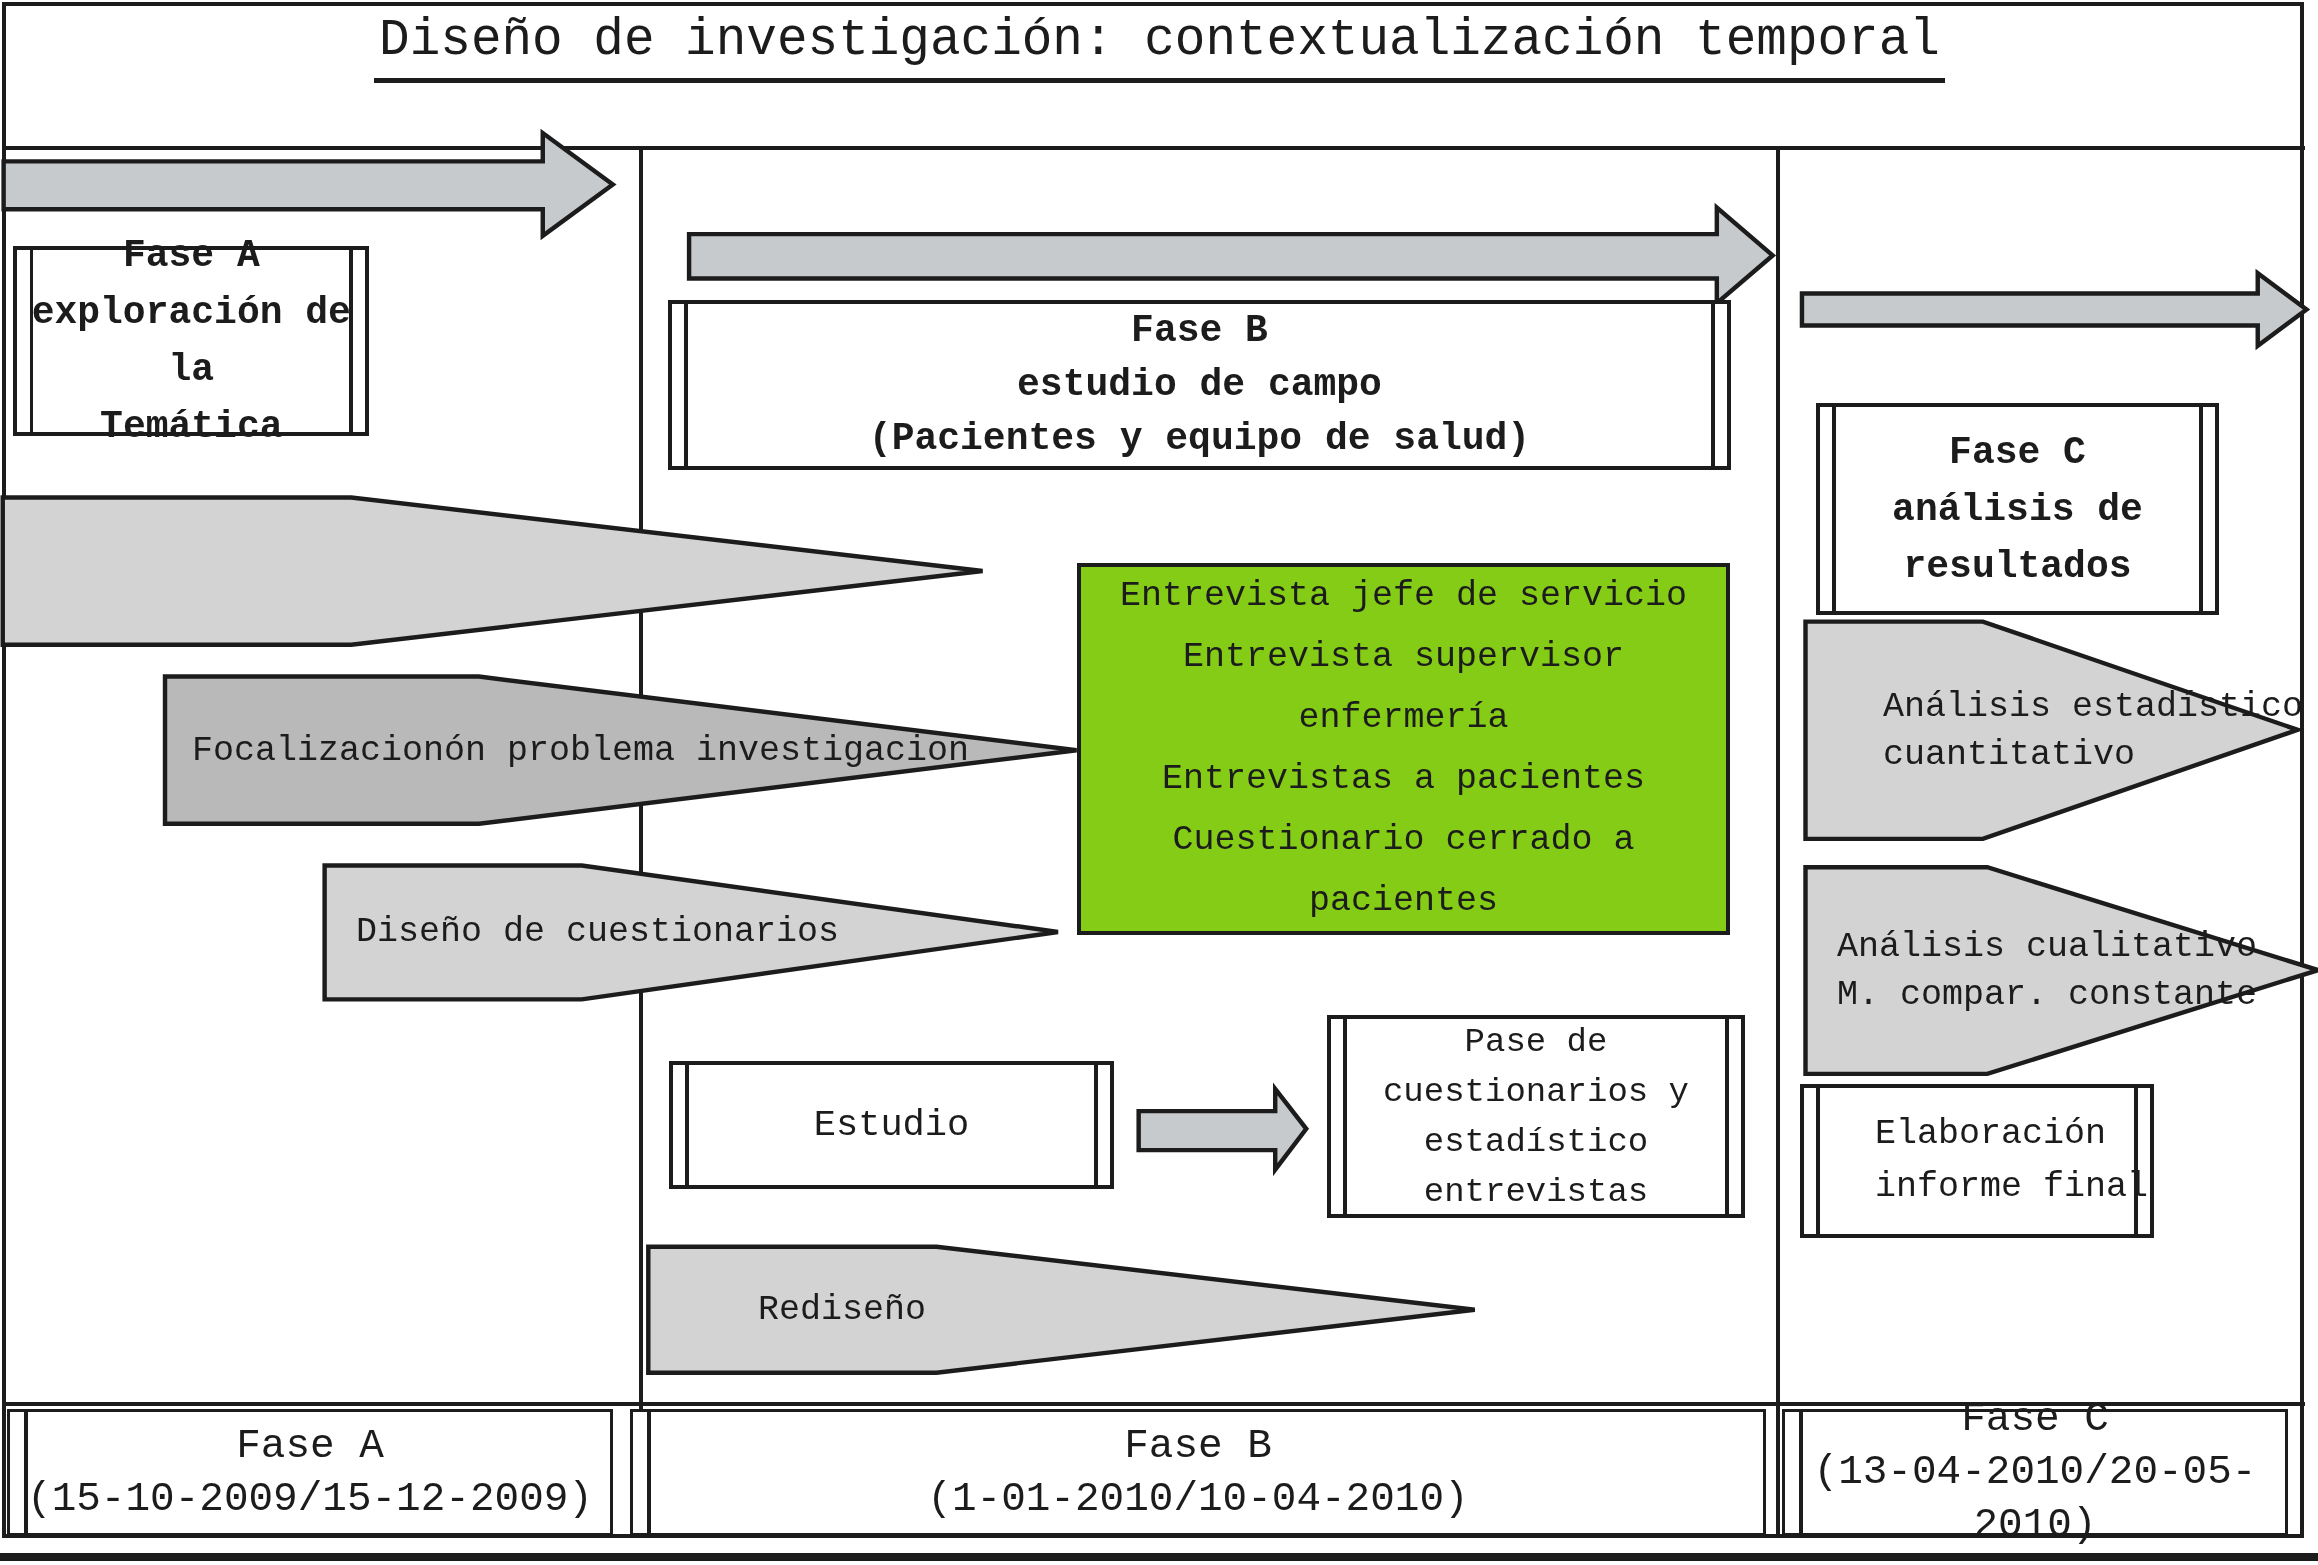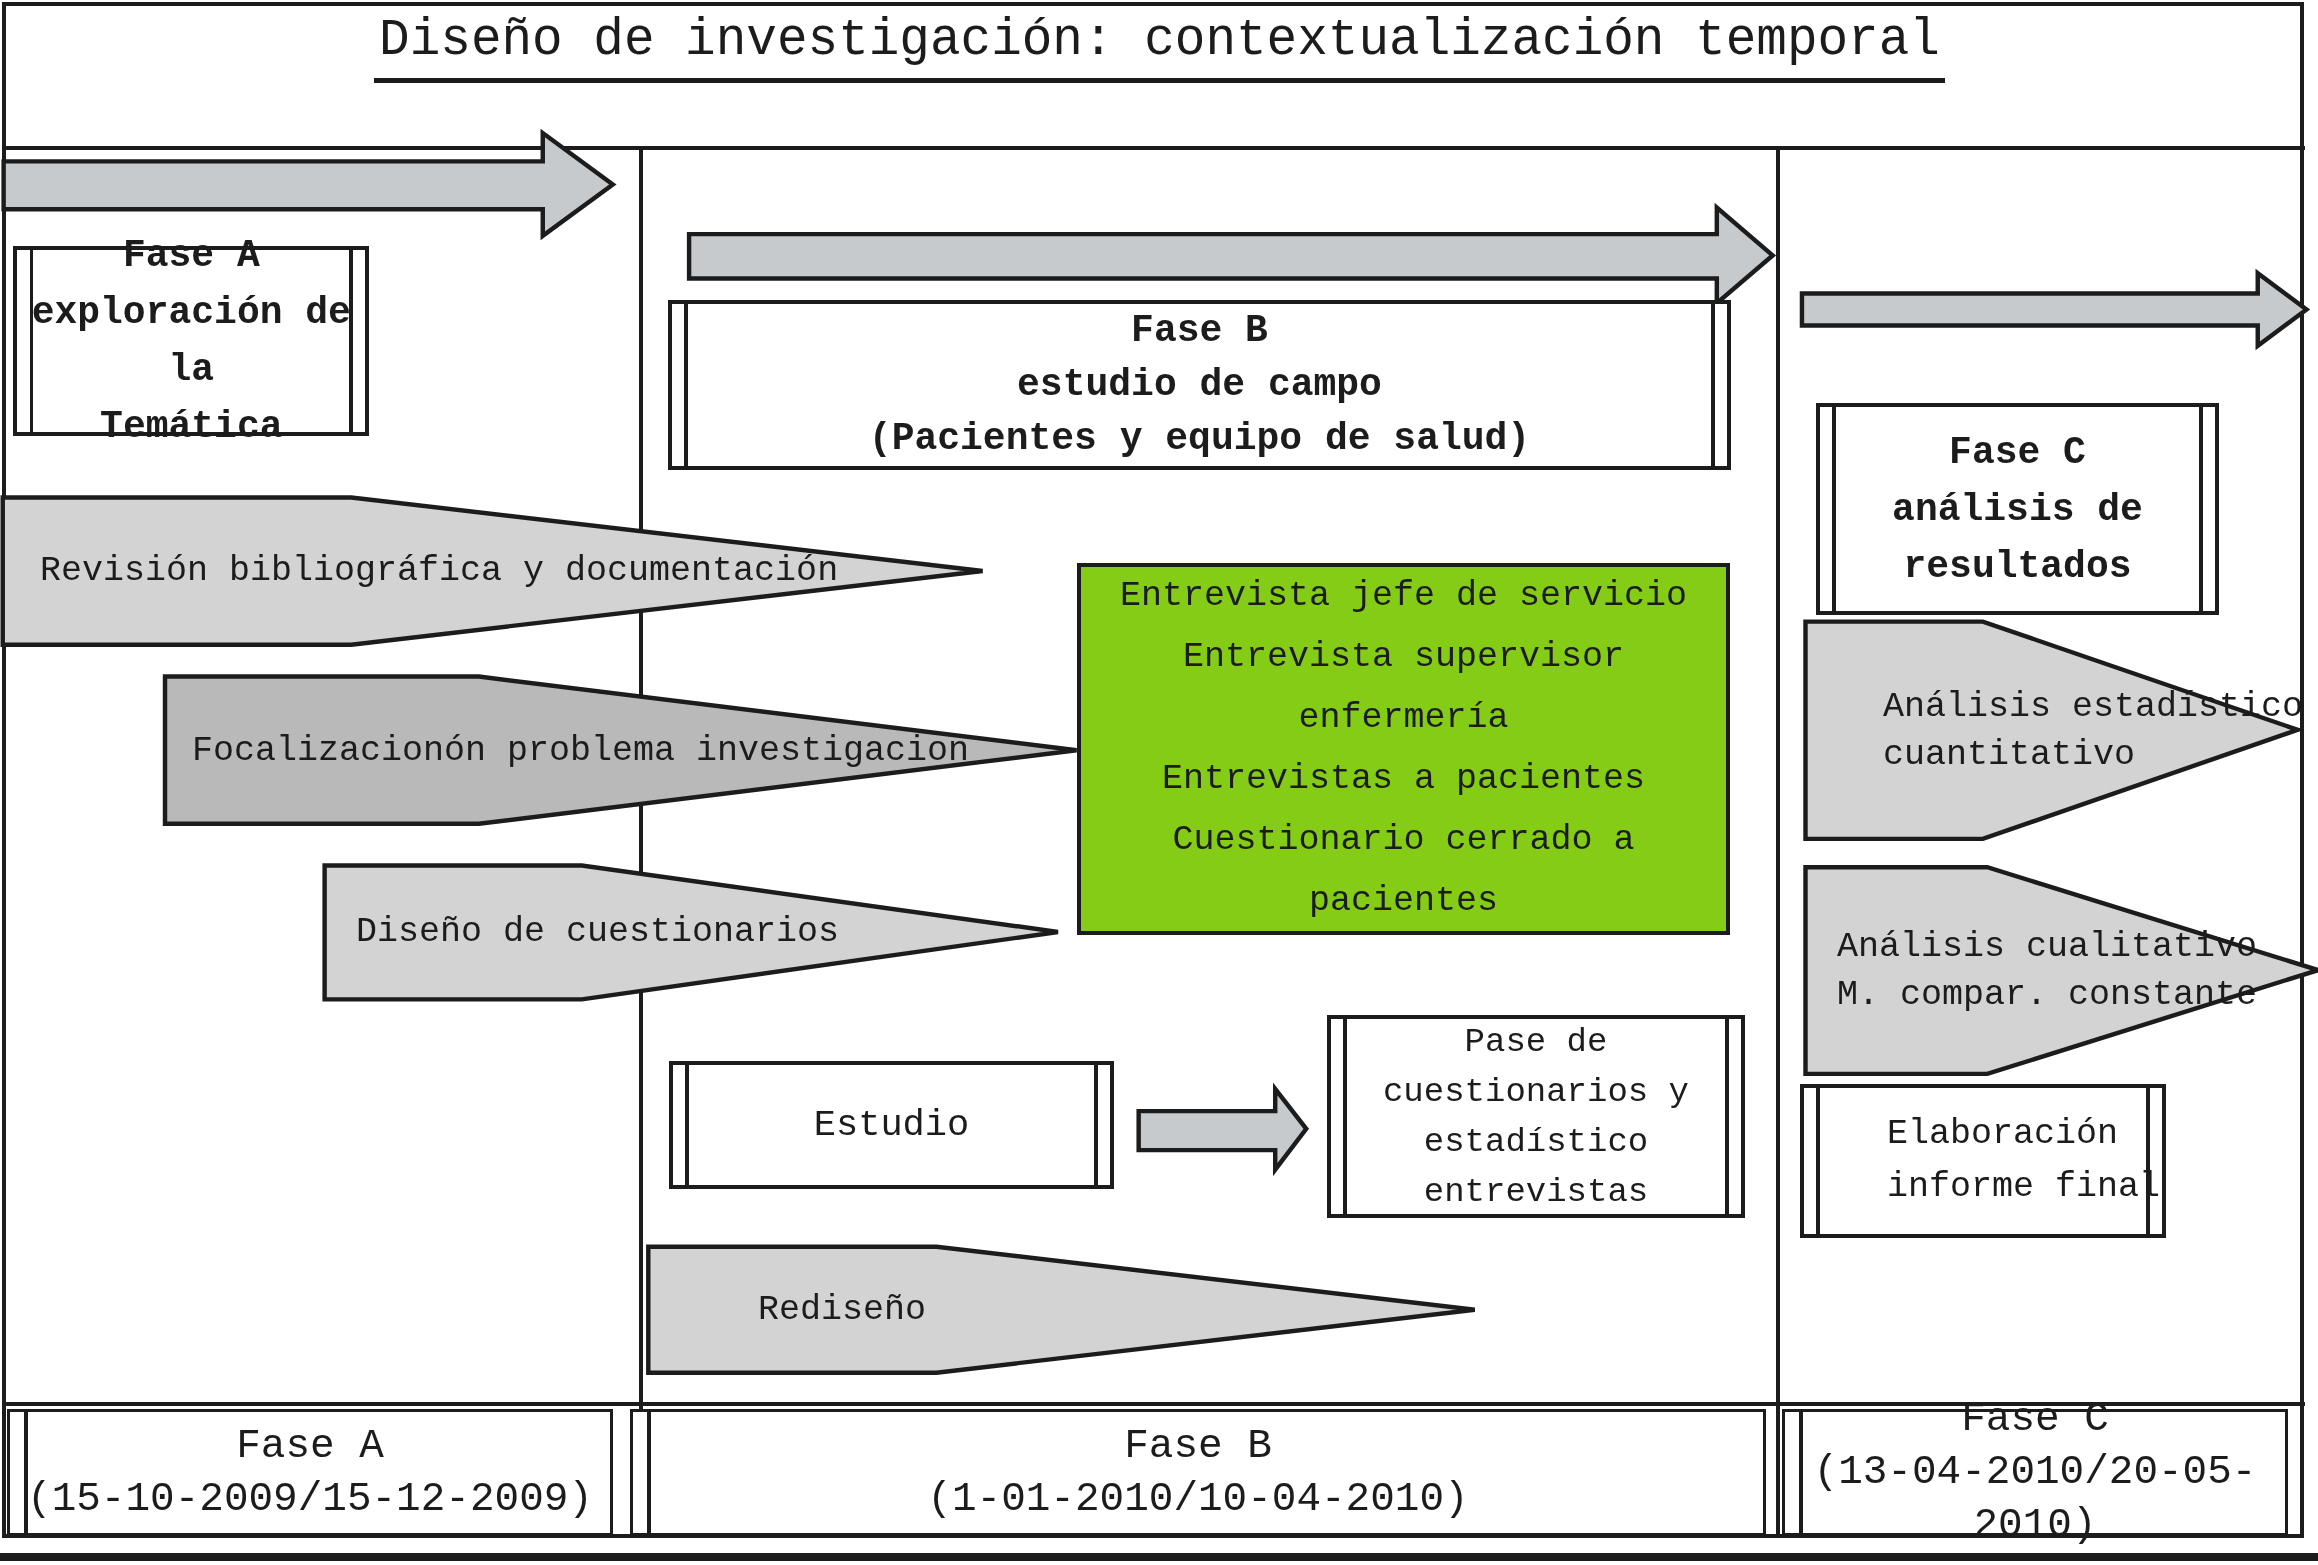--- a/index.html
+++ b/index.html
@@ -56,23 +56,20 @@
     <polygon fill="#d3d3d3" points="2036,701 2236,701 2591,823 2236,946 2036,946"></polygon>
     <polygon fill="#d3d3d3" points="2036,978 2241,978 2614,1094 2241,1211 2036,1211"></polygon>
     <polygon fill="#c7cacc" points="1284,1253 1438,1253 1438,1228 1473,1273 1438,1319 1438,1297 1284,1297"></polygon>
   </svg>
 
   <div class="pp bold" style="left:13.3px;top:246px;width:348px;height:182px;font-size:38px;line-height:57px;">
     <div>Fase A</div>
     <div>exploración de la</div>
     <div>Temática</div>
   </div>
-  <div class="arrow-label" style="left:40px;top:497px;height:147px;">
-    <div>Revisión bibliográfica y documentación</div>
-  </div>
   <div class="arrow-label" style="left:192px;top:677px;height:147px;">
     <div>Focalizacionón problema investigacion</div>
   </div>
   <div class="arrow-label" style="left:356px;top:865px;height:134px;">
     <div>Diseño de cuestionarios</div>
   </div>
 
   <div class="pp bold" style="left:668px;top:300px;width:1055px;height:162px;font-size:38px;line-height:54px;">
     <div>Fase B</div>
     <div>estudio de campo</div>
@@ -105,21 +102,21 @@
     <div>resultados</div>
   </div>
   <div class="arrow-label" style="left:1837px;top:622px;height:217px;margin-left:46px;">
     <div>Análisis estadístico</div>
     <div>cuantitativo</div>
   </div>
   <div class="arrow-label" style="left:1837px;top:867px;height:207px;">
     <div>Análisis cualitativo</div>
     <div>M. compar. constante</div>
   </div>
-  <div class="pp" style="left:1800px;top:1084px;width:346px;height:146px;font-size:35px;line-height:53px;align-items:flex-start;padding-left:12px;">
+  <div class="pp" style="left:1800px;top:1084px;width:346px;height:146px;font-size:35px;line-height:53px;align-items:flex-start;padding-left:0;">
     <div style="padding-left:71px;">Elaboración</div>
     <div style="padding-left:71px;">informe final</div>
   </div>
 
   <div class="cell" style="left:7px;top:1409px;width:600px;height:121px;">
     <div>Fase A</div>
     <div>(15-10-2009/15-12-2009)</div>
   </div>
   <div class="cell" style="left:630px;top:1409px;width:1130px;height:121px;">
     <div>Fase B</div>

